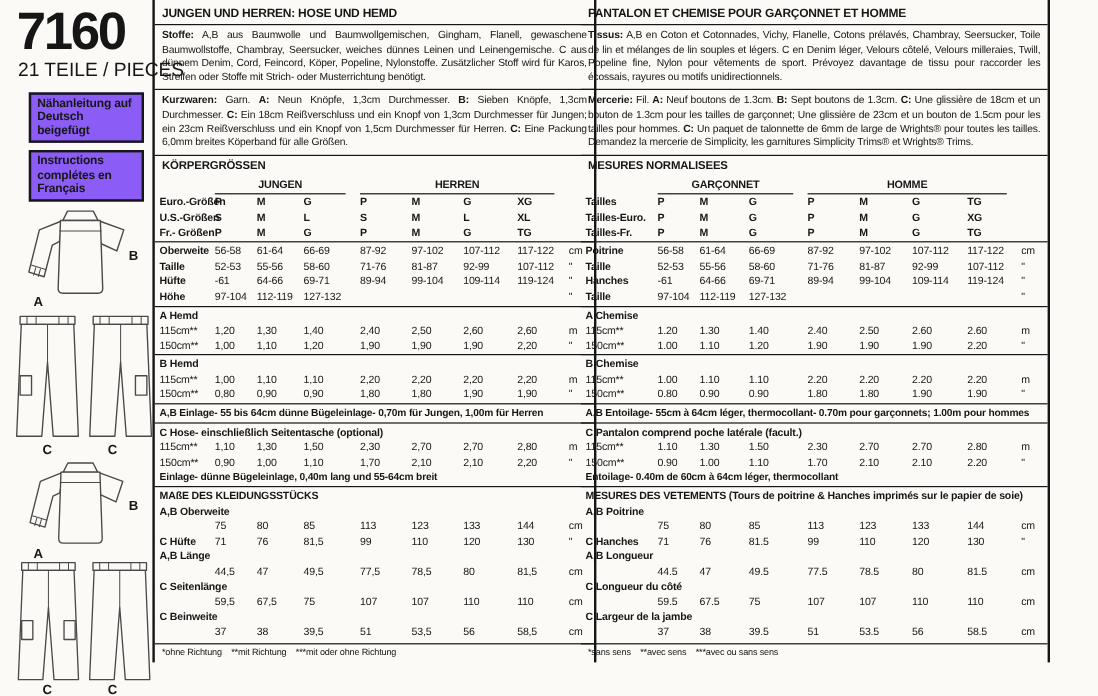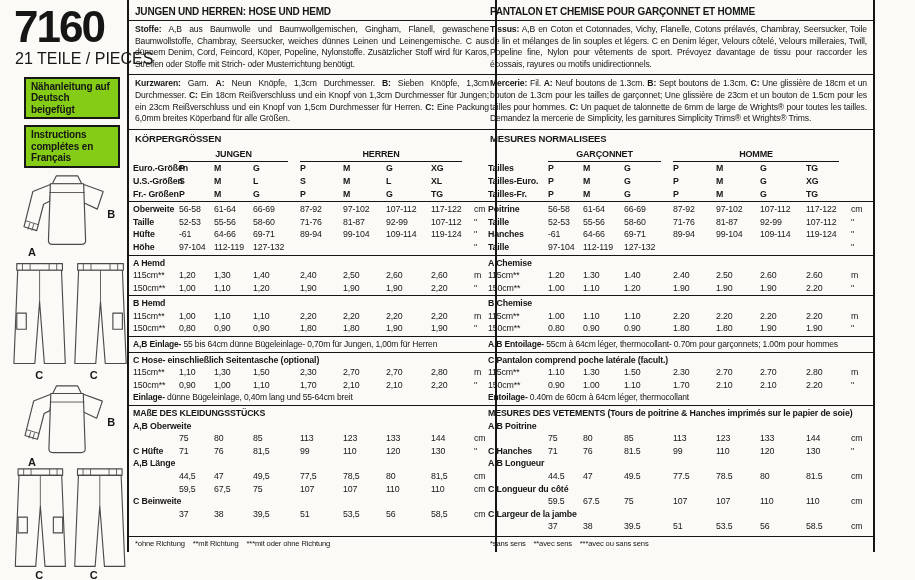--- a/index.html
+++ b/index.html
@@ -4,41 +4,41 @@
 <style>
   * { box-sizing: border-box; margin: 0; padding: 0; }
   html,body { background:#e8e6e0; }
   body { font-family: "Liberation Sans", "DejaVu Sans", sans-serif; color:#161616; }
   .sheet { position:relative; width:915px; height:580px; background:#fbfaf6; overflow:hidden; letter-spacing:-0.15px; }
 
   
   .sidebar { position:absolute; left:0; top:0; width:127px; height:580px; padding:6px 6px 2px 10px; display:flex; flex-direction:column; }
   .patnum { font-size:44px; font-weight:bold; letter-spacing:-2px; line-height:0.95; padding-left:4px; }
   .pieces { font-size:16px; letter-spacing:0; margin:2px 0 6px 5px; white-space:nowrap; }
-  .notebox { border:2px solid #161616; background:#84cc16; width:96px; margin:3px 0 3px 14px; padding:2px 5px; font-size:10px; font-weight:bold; line-height:1.15; }
+  .notebox { border:2px solid #161616; background:#8b5cf6; width:96px; margin:3px 0 3px 14px; padding:2px 5px; font-size:10px; font-weight:bold; line-height:1.15; }
   .fig { position:relative; margin:1px 0 0 2px; }
   .fig svg { display:block; }
   .figlab { position:absolute; font-size:11px; font-weight:bold; }
   .figlabels { display:flex; justify-content:space-around; font-size:11px; font-weight:bold; margin-top:-2px; }
 
   
   .col { position:absolute; top:0; height:552px; padding:5px 6px 4px 6px; display:flex; flex-direction:column; }
   .col.de { left:127px; width:370px; border-left:2px solid #161616; border-right:2px solid #161616; }
   .col.fr { left:484px; width:391px; border-right:2px solid #161616; }
   .col-title { font-size:10px; font-weight:bold; letter-spacing:-0.2px; margin:0 -6px; padding:1px 6px 3px; border-bottom:1.6px solid #161616; white-space:nowrap; }
   .rule-block { margin:0 -6px; padding:3px 6px 4px; border-bottom:1.6px solid #161616; font-size:8.6px; line-height:1.35; text-align:justify; }
   .rule-block b { letter-spacing:-0.1px; }
   .sec { font-size:9.5px; font-weight:bold; padding:3px 0 1px; }
 
   
   .tbl { margin:0 -6px; }
   .trow { padding:0 4px; font-size:8.8px; line-height:12.6px; min-height:12.6px; }
   .trow.sep { border-top:1.6px solid #161616; padding-top:1px; margin-top:1px; }
   .trow.head { font-weight:bold; white-space:nowrap; }
-  .trow.note { font-size:8.5px; white-space:nowrap; }
+  .trow.note { font-size:8.5px; white-space:nowrap;font-weight:bold; }
   .trow.vals, .trow.sizes, .trow.ghead { display:grid; }
   .de .trow.vals, .de .trow.sizes { grid-template-columns:46px 35px 39px 47px 43px 43px 45px 43px 14px; }
   .fr .trow.vals, .fr .trow.sizes { grid-template-columns:60px 35px 41px 49px 43px 44px 46px 45px 14px; }
   .de .trow.ghead { grid-template-columns:46px 121px 174px 14px; }
   .fr .trow.ghead { grid-template-columns:60px 125px 178px 14px; }
   .trow.ghead { padding-top:3px; }
   .gcell { text-align:center; font-weight:bold; font-size:9px; border-bottom:1.6px solid #161616; margin-right:12px; padding-bottom:1px; }
   .tlabel { font-weight:normal; white-space:nowrap; }
   .tlabel.lb { font-weight:bold; }
   .trow.sizes .tcell, .trow.sizes .tlabel { font-weight:bold; }
@@ -325,20 +325,21 @@
             <div class="tlabel"></div>
             <div class="tcell">44,5</div>
             <div class="tcell">47</div>
             <div class="tcell">49,5</div>
             <div class="tcell">77,5</div>
             <div class="tcell">78,5</div>
             <div class="tcell">80</div>
             <div class="tcell">81,5</div>
             <div class="tunit">cm</div>
           </div>
+          <div class="trow head">C Seitenlänge</div>
           <div class="trow vals">
             <div class="tlabel"></div>
             <div class="tcell">59,5</div>
             <div class="tcell">67,5</div>
             <div class="tcell">75</div>
             <div class="tcell">107</div>
             <div class="tcell">107</div>
             <div class="tcell">110</div>
             <div class="tcell">110</div>
             <div class="tunit">cm</div>

